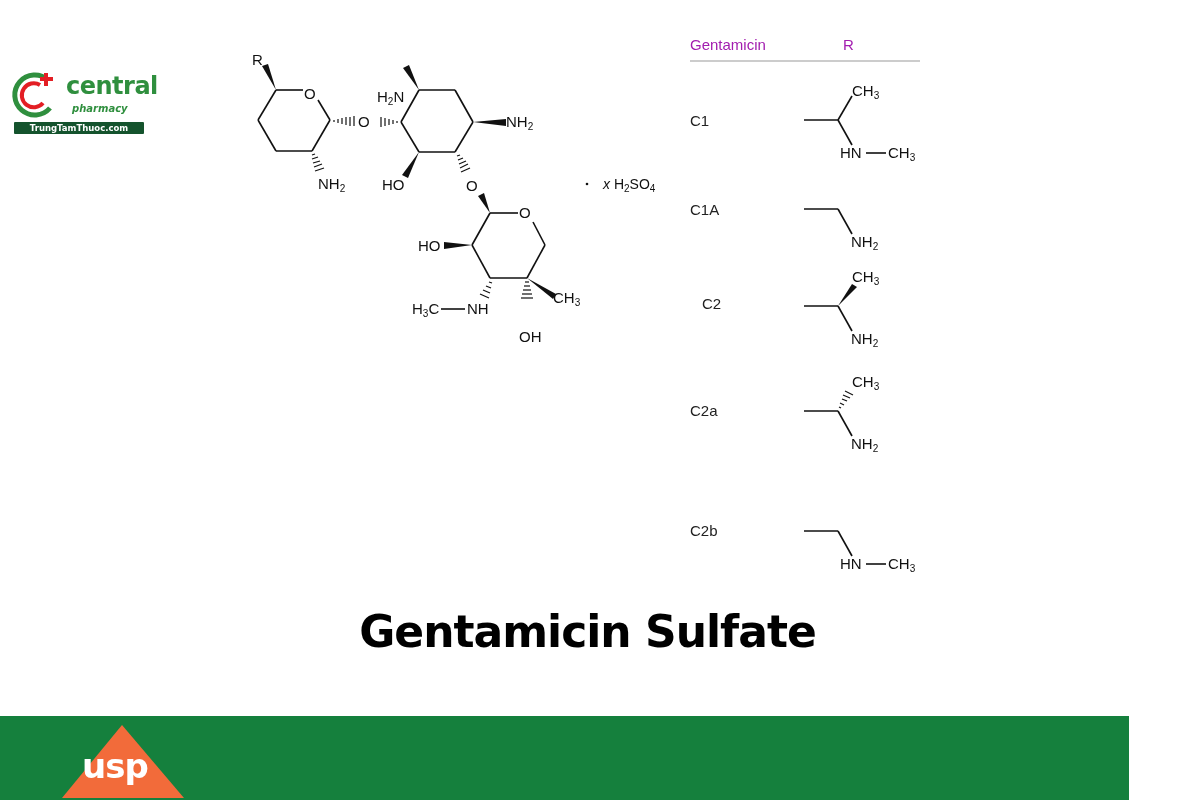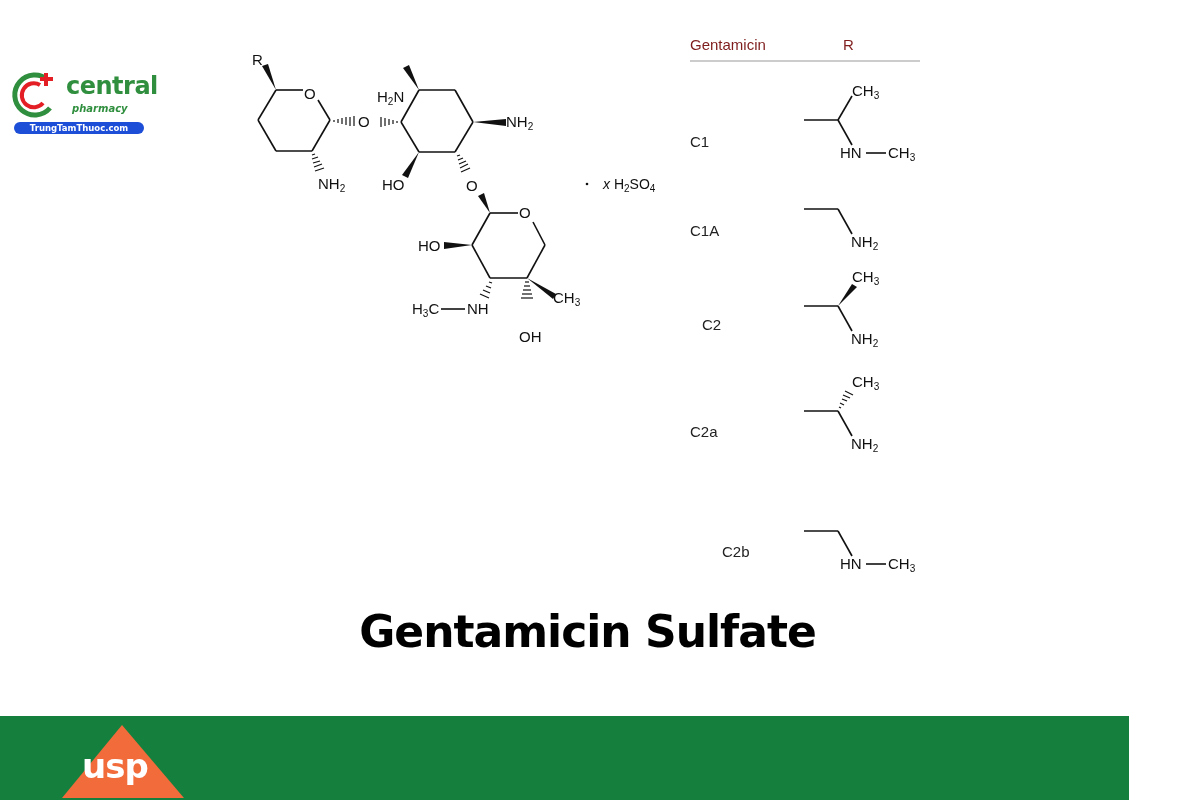--- a/index.html
+++ b/index.html
@@ -2,27 +2,27 @@
 <html><head>
 <meta charset="utf-8">
 <style>
   html,body{margin:0;padding:0;}
   body{width:1200px;height:800px;position:relative;background:#ffffff;overflow:hidden;font-family:"Liberation Sans",sans-serif;}
   .abs{position:absolute;}
   
   #logo{left:10px;top:26px;width:150px;height:66px;margin-top:44px;}
   .logo-central{position:absolute;left:56px;top:4px;font-family:"DejaVu Sans",sans-serif;font-weight:bold;font-size:24px;color:#2f8f3e;letter-spacing:-0.5px;line-height:24px;}
   .logo-pharmacy{position:absolute;left:62px;top:33px;font-family:"DejaVu Sans",sans-serif;font-size:10px;font-weight:bold;color:#2f8f3e;line-height:11px;font-style:italic;}
-  .logo-url{position:absolute;left:4px;top:52px;width:130px;height:12px;border-radius:6px;background:#1d4ed8;color:#fff;font-family:"DejaVu Sans",sans-serif;font-size:8.5px;font-weight:bold;text-align:center;line-height:12px;}
+  .logo-url{position:absolute;left:4px;top:52px;width:130px;height:12px;border-radius:1px;background:#14532d;color:#fff;font-family:"DejaVu Sans",sans-serif;font-size:8.5px;font-weight:bold;text-align:center;line-height:12px;}
   
   #chem{left:0;top:0;width:1200px;height:600px;}
   .lbl{position:absolute;font-family:"Liberation Sans",sans-serif;font-size:15px;color:#111;line-height:16px;white-space:nowrap;}
   .lbl sub{font-size:10px;vertical-align:-3px;line-height:0;}
-  .tbl-head{position:absolute;font-family:"Liberation Sans",sans-serif;font-size:15px;color:#7f1d1d;}
-  .row-id{position:absolute;font-family:"Liberation Sans",sans-serif;font-size:15px;color:#222;margin-top:21px;}
+  .tbl-head{position:absolute;font-family:"Liberation Sans",sans-serif;font-size:15px;color:#a21caf;}
+  .row-id{position:absolute;font-family:"Liberation Sans",sans-serif;font-size:15px;color:#222;}
   
   #title{left:0;top:600px;width:1175px;text-align:center;font-family:"DejaVu Sans",sans-serif;font-weight:bold;font-size:44px;color:#000;line-height:64px;letter-spacing:-1px;}
   
   #banner{left:0;top:684px;width:1129px;height:116px;background:#15803d;margin-top:32px;}
   #banner-text{position:absolute;left:198px;top:18px;font-family:"DejaVu Sans",sans-serif;font-weight:bold;font-size:53px;color:#ffffff;line-height:80px;letter-spacing:1px;white-space:nowrap;}
   #usp-logo{position:absolute;left:60px;top:8px;width:126px;height:76px;}
 </style>
 </head>
 <body>
 
@@ -153,21 +153,21 @@
   <span class="lbl" style="left:553px;top:290px;"><span>CH</span><sub>3</sub></span>
   <span class="lbl" style="left:603px;top:176px;font-size:14px;"><i>x</i> H<sub>2</sub>SO<sub>4</sub></span>
 
   <span class="tbl-head" style="left:690px;top:36px;">Gentamicin</span>
   <span class="tbl-head" style="left:843px;top:36px;">R</span>
 
   <span class="row-id" style="left:690px;top:112px;">C1</span>
   <span class="row-id" style="left:690px;top:201px;">C1A</span>
   <span class="row-id" style="left:702px;top:295px;">C2</span>
   <span class="row-id" style="left:690px;top:402px;">C2a</span>
-  <span class="row-id" style="left:722px;top:522px;">C2b</span>
+  <span class="row-id" style="left:690px;top:522px;">C2b</span>
 
   <span class="lbl" style="left:852px;top:83px;"><span>CH</span><sub>3</sub></span>
   <span class="lbl" style="left:840px;top:145px;">HN</span>
   <span class="lbl" style="left:888px;top:145px;"><span>CH</span><sub>3</sub></span>
 
   <span class="lbl" style="left:851px;top:234px;"><span>NH</span><sub>2</sub></span>
 
   <span class="lbl" style="left:852px;top:269px;"><span>CH</span><sub>3</sub></span>
   <span class="lbl" style="left:851px;top:331px;"><span>NH</span><sub>2</sub></span>
 

